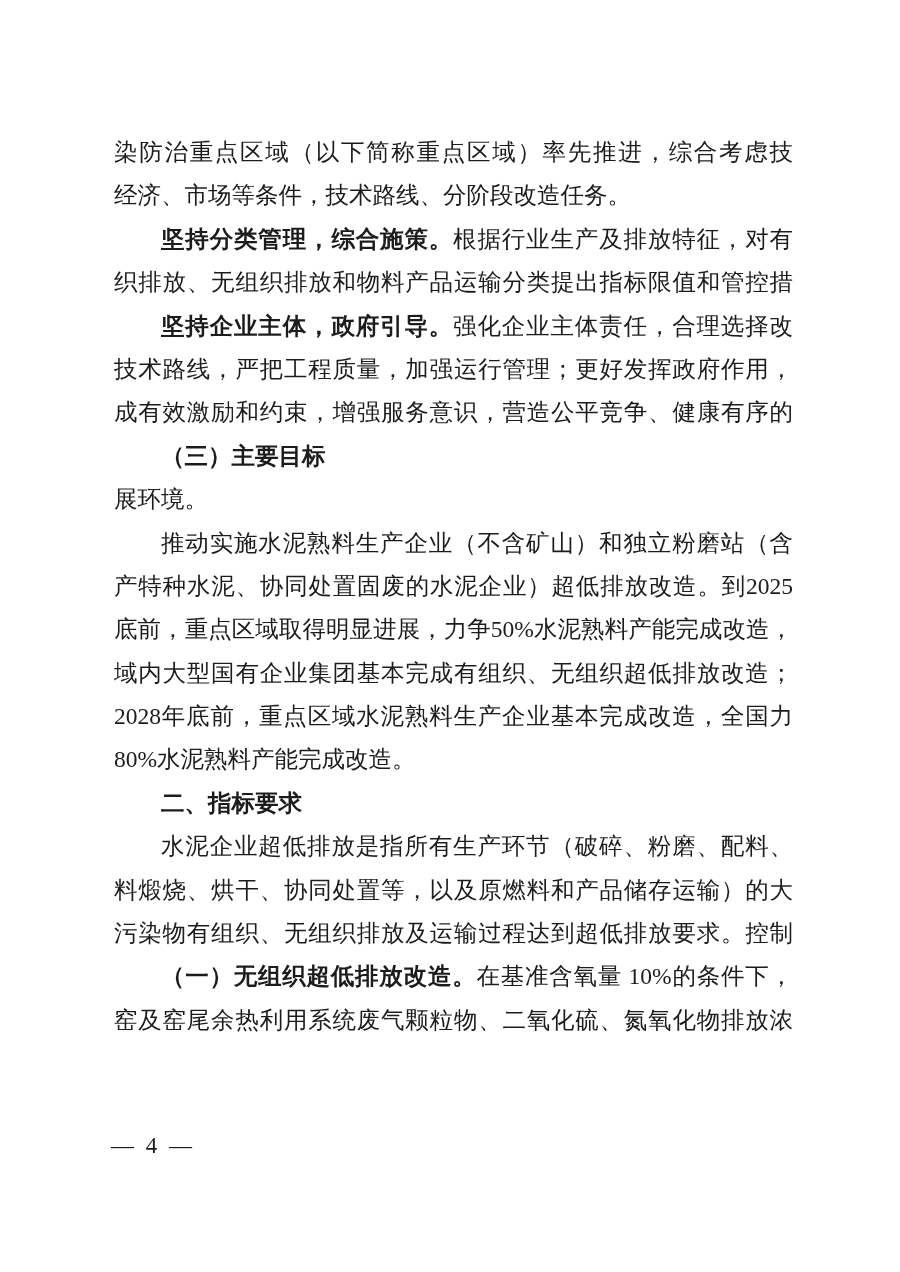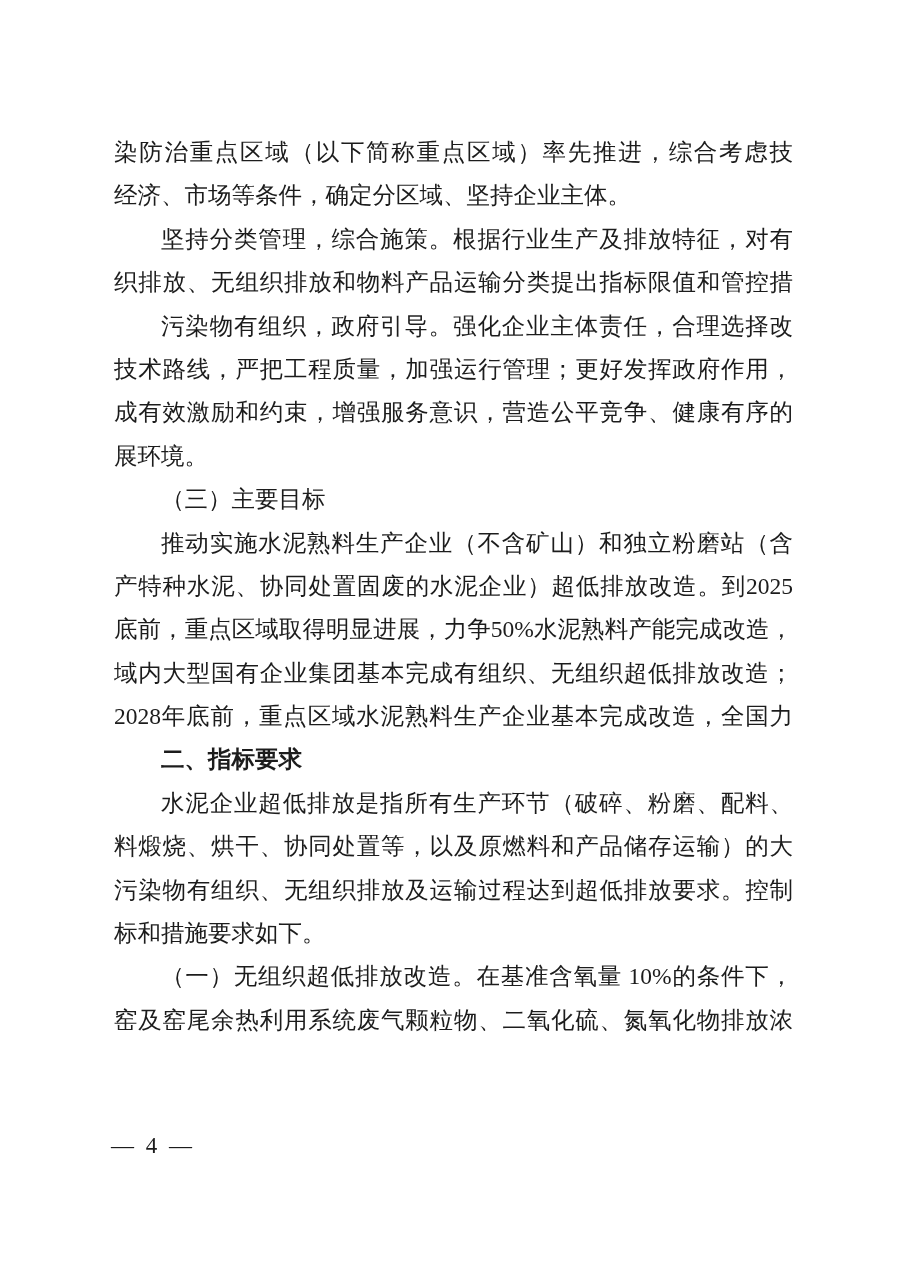--- a/index.html
+++ b/index.html
@@ -33,21 +33,21 @@
     text-align-last: justify;
   }
   .line.indent {
     text-indent: 2em;
   }
   .b {
     font-weight: 700;
   }
   .kai {
     font-family: "Liberation Serif", "DejaVu Serif", serif;
-    font-weight: 400;
+    font-weight: 700;
   }
   .hei {
     font-family: Liberation Sans, sans-serif;
     font-weight: 700;
   }
   .page-number {
     position: absolute;
     left: 111px;
     top: 1124px;
     font-family: "Liberation Serif", "DejaVu Serif", serif;
@@ -56,35 +56,35 @@
     color: #1c1c1c;
     letter-spacing: 3px;
   }
 </style>
 </head>
 <body>
 
 <main class="page">
   <section class="text-block" id="text-block">
       <div class="line j"><span>染防治重点区域（以下简称重点区域）率先推进，综合考虑技术、</span></div>
-      <div class="line"><span>经济、市场等条件，确定分区域、坚持企业主体。</span></div>
+      <div class="line"><span>经济、市场等条件，技术路线、分阶段改造任务。</span></div>
       <div class="line j indent"><span class="b kai">坚持分类管理，综合施策。</span><span>根据行业生产及排放特征，对有组</span></div>
       <div class="line j"><span>织排放、无组织排放和物料产品运输分类提出指标限值和管控措施；</span></div>
-      <div class="line j indent"><span class="b kai">污染物有组织，政府引导。</span><span>强化企业主体责任，合理选择改造</span></div>
+      <div class="line j indent"><span class="b kai">坚持企业主体，政府引导。</span><span>强化企业主体责任，合理选择改造</span></div>
       <div class="line j"><span>技术路线，严把工程质量，加强运行管理；更好发挥政府作用，形</span></div>
       <div class="line j"><span>成有效激励和约束，增强服务意识，营造公平竞争、健康有序的发</span></div>
+      <div class="line indent"><span class="b kai">（三）主要目标</span></div>
       <div class="line"><span>展环境。</span></div>
-      <div class="line indent"><span class="b kai">（三）主要目标</span></div>
       <div class="line j indent"><span>推动实施水泥熟料生产企业（不含矿山）和独立粉磨站（含生</span></div>
       <div class="line j"><span>产特种水泥、协同处置固废的水泥企业）超低排放改造。到2025年</span></div>
       <div class="line j"><span>底前，重点区域取得明显进展，力争50%水泥熟料产能完成改造，区</span></div>
       <div class="line j"><span>域内大型国有企业集团基本完成有组织、无组织超低排放改造；到</span></div>
       <div class="line j"><span>2028年底前，重点区域水泥熟料生产企业基本完成改造，全国力争</span></div>
+      <div class="line"><span>80%水泥熟料产能完成改造。</span></div>
       <div class="line indent"><span class="b hei">二、指标要求</span></div>
       <div class="line j indent"><span>水泥企业超低排放是指所有生产环节（破碎、粉磨、配料、熟</span></div>
       <div class="line j"><span>料煅烧、烘干、协同处置等，以及原燃料和产品储存运输）的大气</span></div>
       <div class="line j"><span>污染物有组织、无组织排放及运输过程达到超低排放要求。控制指</span></div>
-      <div class="line"><span>标和措施要求如下。</span></div>
       <div class="line j indent"><span class="b kai">（一）无组织超低排放改造。</span><span>在基准含氧量 10%的条件下，水泥</span></div>
       <div class="line j"><span>窑及窑尾余热利用系统废气颗粒物、二氧化硫、氮氧化物排放浓度</span></div>
     </section>
   <div class="page-number">— 4 —</div>
 </main>
 
 </body></html>

